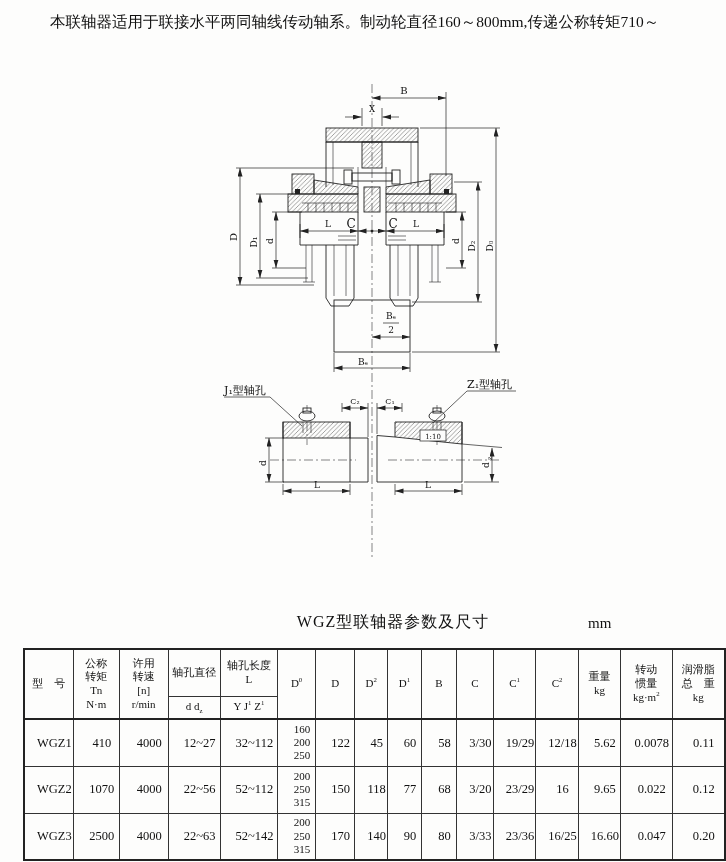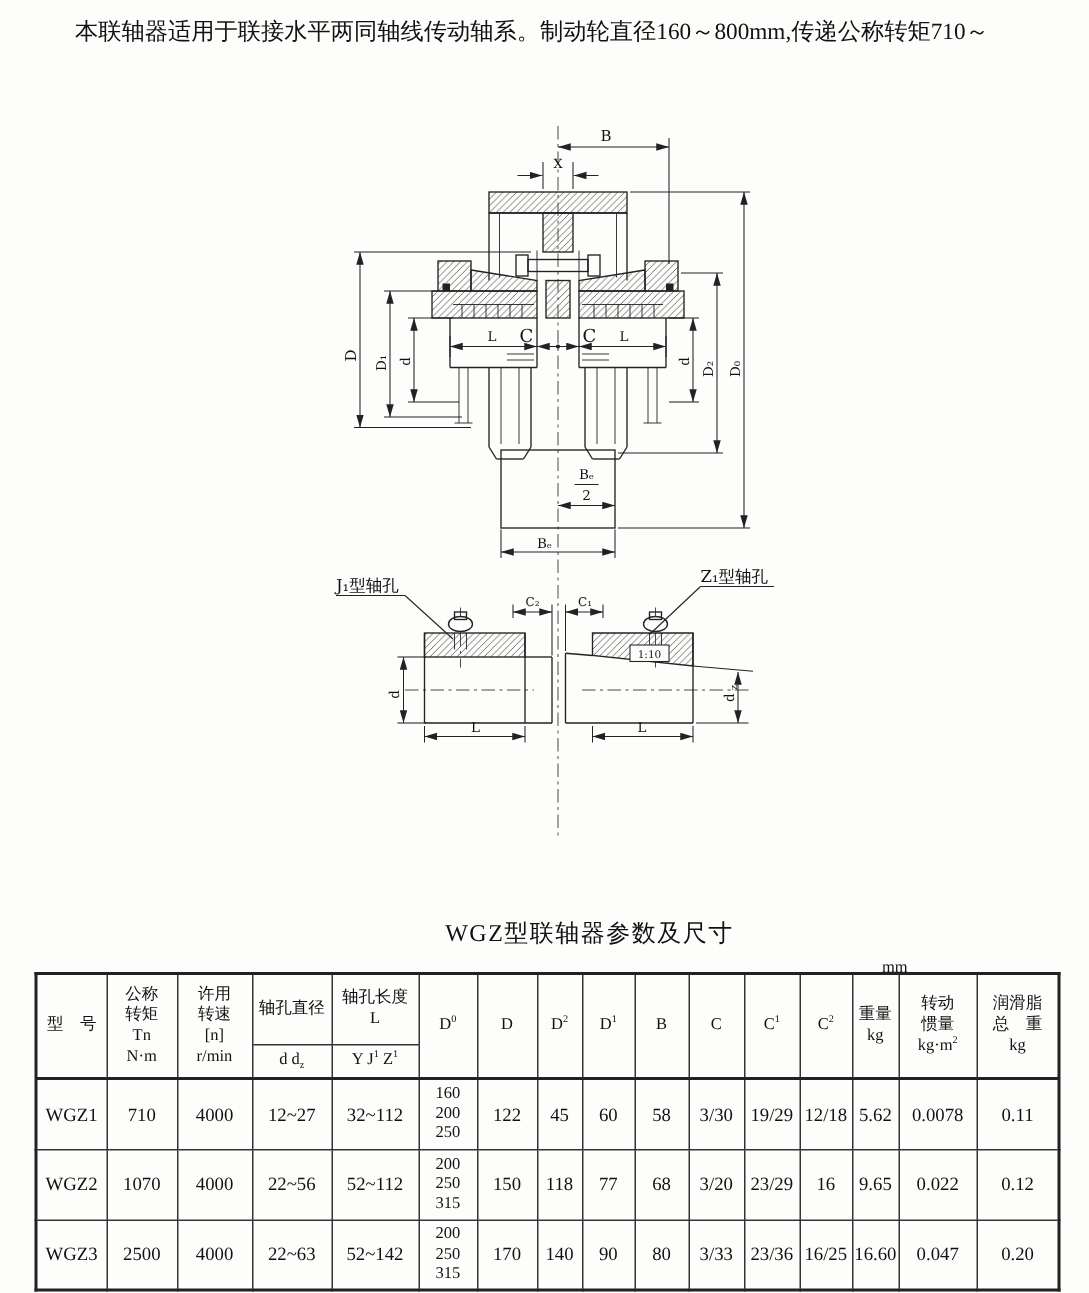--- a/index.html
+++ b/index.html
@@ -4,27 +4,27 @@
 <style>
   html,body{margin:0;padding:0;}
   body{width:726px;height:862px;position:relative;background:#fdfdfc;overflow:hidden;
        font-family:"Liberation Serif","DejaVu Serif",serif;color:#111;}
   .intro{position:absolute;left:14px;top:8px;width:684px;font-size:15.5px;line-height:27px;}
   .intro .l1{text-indent:36px;}
   .diagram-wrap{position:absolute;left:0;top:82px;width:726px;height:482px;}
   svg text{font-family:"DejaVu Serif","Liberation Serif",serif;fill:#111;}
   .title-row{position:absolute;left:0;top:612px;width:678px;height:24px;}
   .title-row .t{position:absolute;left:60px;width:666px;text-align:center;font-size:16px;letter-spacing:1px;}
-  .title-row .u{position:absolute;left:588px;top:3px;font-size:11px;margin-top:24px;}
+  .title-row .u{position:absolute;left:588px;top:3px;font-size:15px;}
   table.params{position:absolute;left:23px;top:648px;border-collapse:collapse;table-layout:fixed;
        border:2px solid #222;}
   table.params th,table.params td{border:1px solid #333;text-align:center;vertical-align:middle;
        font-weight:normal;padding:0 1px;}
   table.params th{font-size:11px;line-height:1.25;}
-  table.params td{font-size:12.5px;line-height:1.15;}
+  table.params td{font-size:12.5px;line-height:1.15;padding-left:12px;}
   table.params td.multi{font-size:11px;line-height:1.2;}
   table.params tbody{border-top:2px solid #222;}
   table.params tbody tr{height:47px;}
   #hrow1{height:47px;} #hrow2{height:23px;}
   table.params sup{font-size:0.62em;vertical-align:super;line-height:0;}
   table.params sub{font-size:0.62em;vertical-align:sub;line-height:0;}
 </style>
 </head>
 <body>
 
@@ -286,21 +286,21 @@
         <th rowspan="2">润滑脂<br>总　重<br>kg</th>
       </tr>
     <tr id="hrow2">
         <th>d d<sub>z</sub></th>
         <th>Y J<sup>1</sup> Z<sup>1</sup></th>
       </tr>
   </thead>
   <tbody id="tbody">
       <tr>
         <td>WGZ1</td>
-        <td>710</td>
+        <td>410</td>
         <td>4000</td>
         <td>12~27</td>
         <td>32~112</td>
         <td class="multi">160<br>200<br>250</td>
         <td>122</td>
         <td>45</td>
         <td>60</td>
         <td>58</td>
         <td>3/30</td>
         <td>19/29</td>

